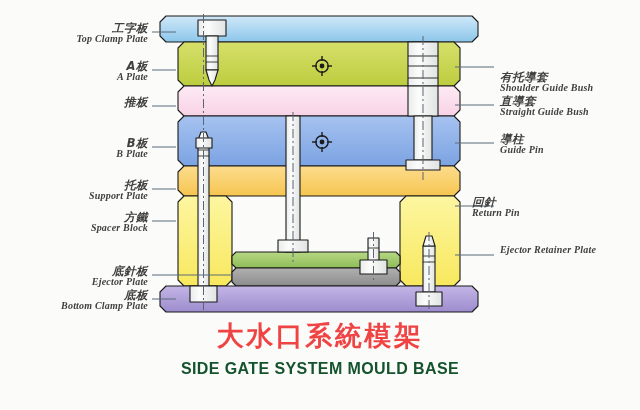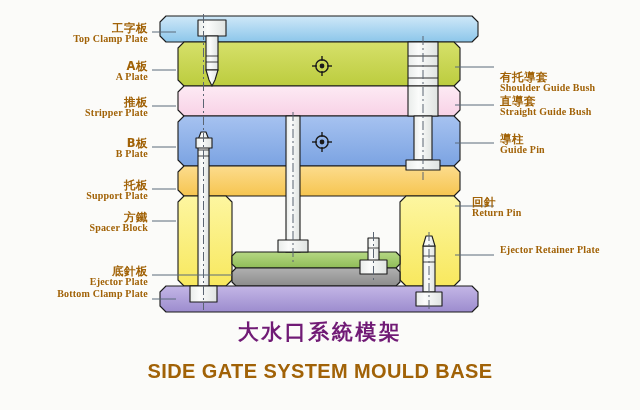--- a/index.html
+++ b/index.html
@@ -5,34 +5,34 @@
   html,body{margin:0;padding:0;}
   body{
     width:640px;height:410px;overflow:hidden;
     background:#fbfbf9;
     font-family:"Liberation Serif", serif;
     position:relative;
   }
   #stage{position:absolute;left:0;top:0;width:640px;height:410px;}
   #svg{position:absolute;left:0;top:0;}
 
-  .lbl{position:absolute;color:#a16207;line-height:1.08;white-space:nowrap;}
+  .lbl{position:absolute;color:#404040;line-height:1.08;white-space:nowrap;font-style:italic;}
   .lbl .cn{font-family:"DejaVu Sans", sans-serif;font-weight:700;font-size:11.5px;letter-spacing:.5px;}
   .lbl .en{font-family:"Liberation Serif", serif;font-weight:700;font-size:10px;letter-spacing:.2px;}
   .lbl.right-al{text-align:right;}
   .lbl.left-al{text-align:left;}
 
   #title{position:absolute;left:0;right:0;text-align:center;}
   #title .t-cn{
     font-family:"DejaVu Sans", sans-serif;font-weight:700;
-    font-size:21px;letter-spacing:2.5px;color:#701a75;
+    font-size:27px;letter-spacing:2.5px;color:#ef4444;
   }
   #title .t-en{
     font-family:"Liberation Sans", sans-serif;font-weight:700;
-    font-size:20px;letter-spacing:.4px;color:#a16207;margin-top:14px;
+    font-size:16px;letter-spacing:.4px;color:#14532d;margin-top:6px;
   }
 </style>
 </head>
 <body style="background: rgb(251, 251, 249);">
 
 <div id="stage">
 
   <svg id="svg" width="640" height="410" viewBox="0 0 640 410">
     <defs>
       <linearGradient id="gBlue" x1="0" y1="0" x2="0" y2="1">
@@ -195,39 +195,39 @@
       <div class="lbl right-al" style="right: 492px; top: 22px;">
         <div class="cn">工字板</div>
         <div class="en">Top Clamp Plate</div>
       </div>
       <div class="lbl right-al" style="right: 492px; top: 60px;">
         <div class="cn">A板</div>
         <div class="en">A Plate</div>
       </div>
       <div class="lbl right-al" style="right: 492px; top: 96px;">
         <div class="cn">推板</div>
-        <div class="en">Stripper Plate</div>
       </div>
       <div class="lbl right-al" style="right: 492px; top: 137px;">
         <div class="cn">B板</div>
         <div class="en">B Plate</div>
       </div>
       <div class="lbl right-al" style="right: 492px; top: 179px;">
         <div class="cn">托板</div>
         <div class="en">Support Plate</div>
       </div>
       <div class="lbl right-al" style="right: 492px; top: 211px;">
         <div class="cn">方鐵</div>
         <div class="en">Spacer Block</div>
       </div>
       <div class="lbl right-al" style="right: 492px; top: 265px;">
         <div class="cn">底針板</div>
         <div class="en">Ejector Plate</div>
       </div>
       <div class="lbl right-al" style="right: 492px; top: 289px;">
+        <div class="cn">底板</div>
         <div class="en">Bottom Clamp Plate</div>
       </div>
     </div>
 
   <div id="labels-right">
       <div class="lbl left-al" style="left: 500px; top: 71px;">
         <div class="cn">有托導套</div>
         <div class="en">Shoulder Guide Bush</div>
       </div>
       <div class="lbl left-al" style="left: 500px; top: 95px;">

